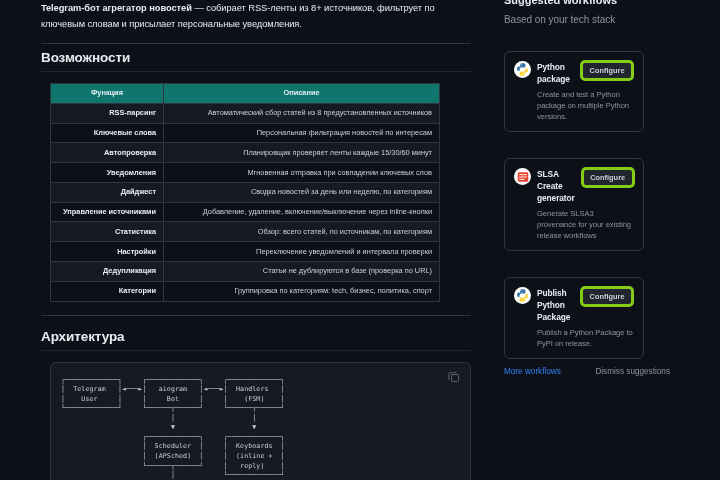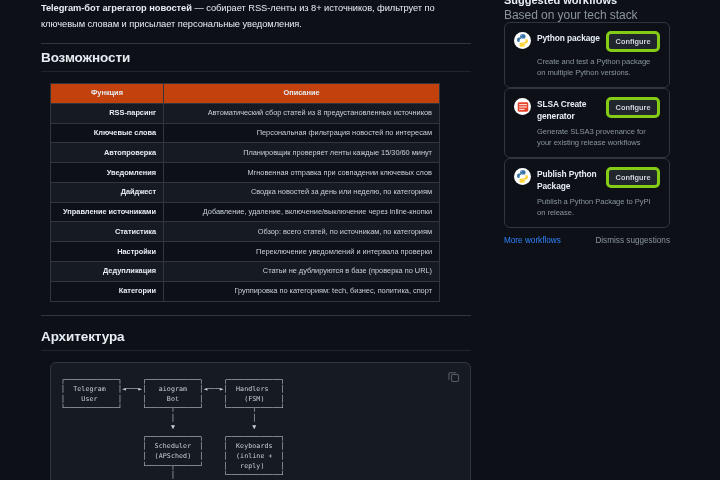--- a/index.html
+++ b/index.html
@@ -74,21 +74,21 @@
     border: 1px solid #30363d;
     font-size: 7.4px;
     padding: 4.4px 7px;
     line-height: 10px;
     letter-spacing: -0.02px;
     text-align: right;
   }
   table.feat th {
     font-weight: bold;
     text-align: center;
-    background: #c2410c;
+    background: #0f766e;
     color: #e6edf3;
   }
   table.feat td.k {
     font-weight: bold;
     color: #e6edf3;
     width: 113px;
   }
   table.feat td.v {
     color: #c9d1d9;
     font-weight: normal;
@@ -138,33 +138,33 @@
     position: relative;
     overflow: hidden;
   }
   .side-title {
     font-size: 11px;
     font-weight: bold;
     color: #e6edf3;
     margin-top: -6px;
   }
   .side-sub {
-    font-size: 12px;
+    font-size: 10px;
     color: #8b949e;
-    margin-top: 2px;
+    margin-top: 8px;
     letter-spacing: -0.05px;
   }
 
   .wf-card {
-    margin-top: 0;
+    margin-top: 26px;
     background: #0d1117;
     border: 1px solid #30363d;
     border-radius: 6px;
     padding: 8px 9px 9px 9px;
-    width: 166px;
+    width: 140px;
   }
   .wf-top {
     display: flex;
     align-items: flex-start;
     gap: 6px;
   }
   .wf-icon {
     width: 17px; height: 17px;
     border-radius: 50%;
     background: #fff;

